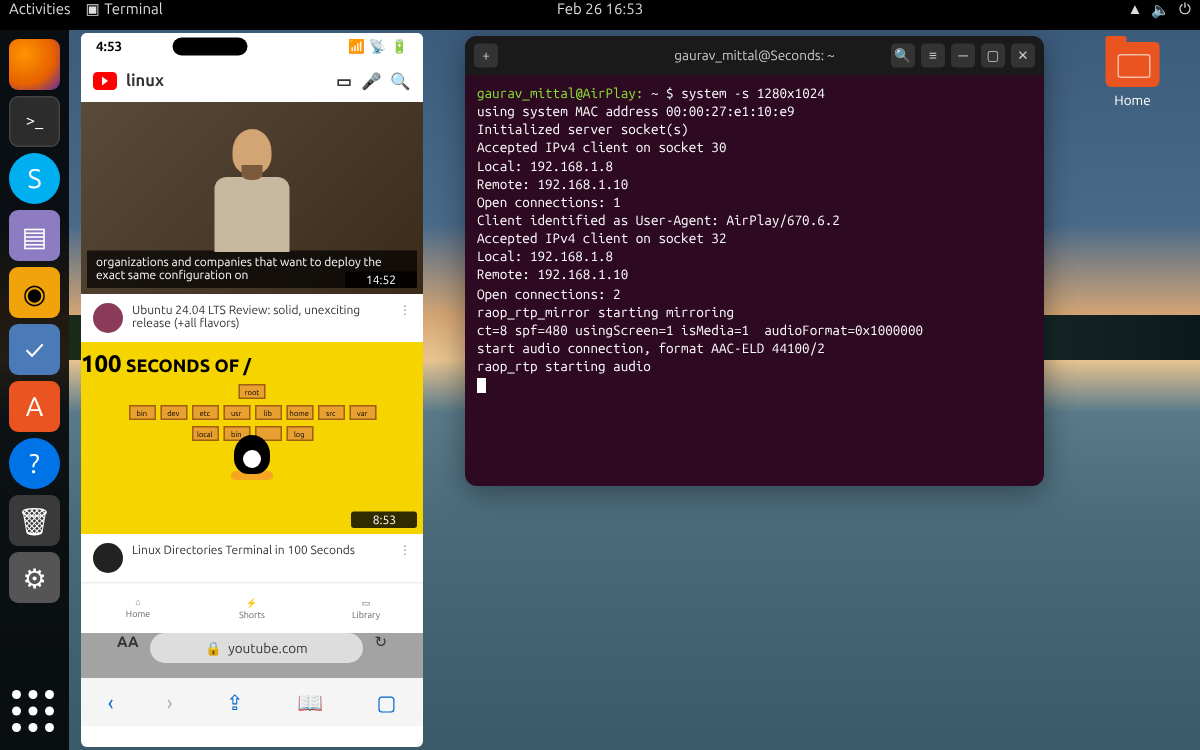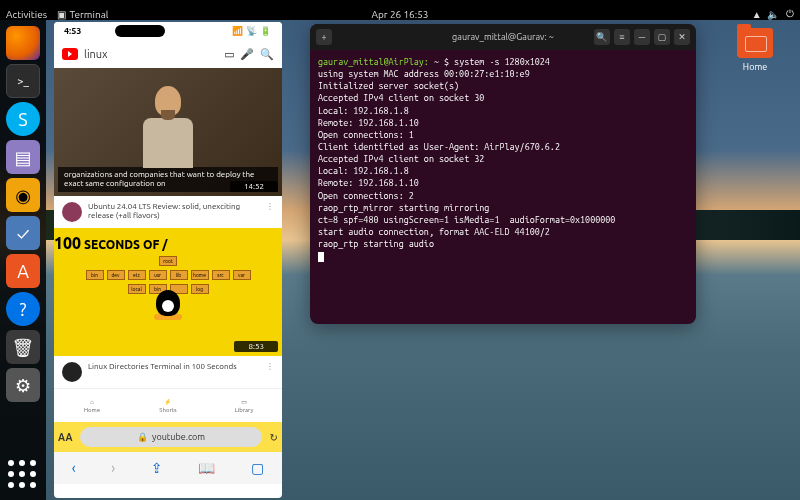--- a/index.html
+++ b/index.html
@@ -5,21 +5,21 @@
   * { margin: 0; padding: 0; box-sizing: border-box; }
   body {
     width: 800px; height: 500px;
     background: linear-gradient(to bottom, #3a5a7a 0%, #4a6a8a 30%, #d4a574 42%, #e8c490 48%, #5a7a8a 55%, #4a6a7a 70%, #3a5a6a 100%);
     font-family: Ubuntu, Arial, sans-serif;
     position: relative; overflow: hidden;
   }
   
   .topbar {
     position: absolute; top: 0; left: 0; right: 0; height: 20px;
-    background: #000; color: #ddd; display: flex; align-items: flex-end;
+    background: #000; color: #ddd; display: flex; align-items: flex-start;
     font-size: 10px; padding: 0 6px; z-index: 100;
   }
   .topbar .left { display: flex; gap: 10px; }
   .topbar .center { position: absolute; left: 50%; transform: translateX(-50%); }
   .topbar .right { margin-left: auto; display: flex; gap: 6px; align-items: center; }
   .topbar .term-ind { display: flex; align-items: center; gap: 3px; }
 
   
   .dock {
     position: absolute; left: 0; top: 20px; bottom: 0; width: 46px;
@@ -56,21 +56,21 @@
     height: 18px; background: #fff; display: flex; align-items: center;
     padding: 0 10px; font-size: 9px; font-weight: 600; color: #000;
   }
   .phone-status .notch {
     width: 50px; height: 12px; background: #000; border-radius: 8px;
     margin: 0 auto;
   }
   .phone-status .sr { margin-left: auto; display:flex; gap:3px; }
   .yt-header {
     height: 28px; display: flex; align-items: center; padding: 0 8px; gap: 6px;
-    font-size: 11px; color: #333;
+    font-size: 11px; color: #333; font-weight: bold;
   }
   .yt-logo { width: 16px; height: 12px; background: #ff0000; border-radius: 3px; position: relative; }
   .yt-logo::after { content:''; position:absolute; left:6px; top:3px; border-left:4px solid #fff; border-top:3px solid transparent; border-bottom:3px solid transparent; }
   .yt-header .spacer { flex: 1; }
   .video1 {
     height: 128px; background: linear-gradient(135deg, #5a4a3a, #3a2a1a);
     position: relative; display:flex; align-items:flex-end;
   }
   .person {
     position:absolute; left:50%; top:18px; transform:translateX(-50%);
@@ -100,21 +100,21 @@
   .tux { position:absolute; bottom:2px; left:50%; transform:translateX(-50%); width:30px; height:34px; }
   .tux .bod { width:24px; height:26px; background:#000; border-radius:50% 50% 40% 40%; margin:0 auto; position:relative; }
   .tux .bod::after { content:''; position:absolute; left:6px; top:10px; width:12px; height:12px; background:#fff; border-radius:50%; }
   .tux .feet { width:28px; height:6px; background:#f5a623; border-radius:3px; margin:-2px auto 0; }
 
   .phone-tabs {
     height: 34px; display:flex; border-top:1px solid #eee; background:#fff;
   }
   .phone-tabs .tab { flex:1; display:flex; flex-direction:column; align-items:center; justify-content:center; font-size:6px; color:#666; gap:1px; }
   .addr-bar {
-    height:30px; background:#fde047; display:flex; align-items:center; padding:0 4px; gap:8px; font-size:10px; color:#333;
+    height:30px; background:#a3a3a3; display:flex; padding:0 24px; gap:8px; font-size:10px; color:#333;
   }
   .url-pill { flex:1; background:#ddd; border-radius:12px; height:20px; display:flex; align-items:center; justify-content:center; gap:4px; font-size:9px; }
   .safari-bar {
     height:32px; background:#f5f5f5; display:flex; align-items:center; justify-content:space-around; color:#0066cc; font-size:14px;
   }
 
   
   .term {
     position:absolute; left:310px; top:24px; width:386px; height:300px;
     background:#2d0a22; border-radius:8px; overflow:hidden; z-index:45;
@@ -159,21 +159,21 @@
 <body>
 
 <div class="topbar">
   <div class="left">
     <span>Activities</span>
     <span class="term-ind">
       <span>▣</span>
       <span>Terminal</span>
     </span>
   </div>
-  <div class="center">Apr 26  16:53</div>
+  <div class="center">Feb 26  16:53</div>
   <div class="right">
     <span>▲</span>
     <span>🔈</span>
     <span>⏻</span>
   </div>
 </div>
 
 <div class="dock">
   <div class="dock-item firefox"></div>
   <div class="dock-item terminal-icon" style="font-size:11px">&gt;_</div>
@@ -303,21 +303,21 @@
     <span style="color:#aaa">›</span>
     <span>⇪</span>
     <span>📖</span>
     <span>▢</span>
   </div>
 </div>
 
 <div class="term">
   <div class="term-titlebar">
     <div class="plus">+</div>
-    <div class="title">gaurav_mittal@Gaurav: ~</div>
+    <div class="title">gaurav_mittal@Seconds: ~</div>
     <div class="ctrls">
       <div class="btn">🔍</div>
       <div class="btn">≡</div>
       <div class="btn">─</div>
       <div class="btn">▢</div>
       <div class="btn">✕</div>
     </div>
   </div>
   <div class="term-body"><span class="prompt-user">gaurav_mittal@AirPlay:</span> <span class="prompt-sym">~</span> $ <span>system -s 1280x1024</span>
 <span id="term-lines">using system MAC address 00:00:27:e1:10:e9

